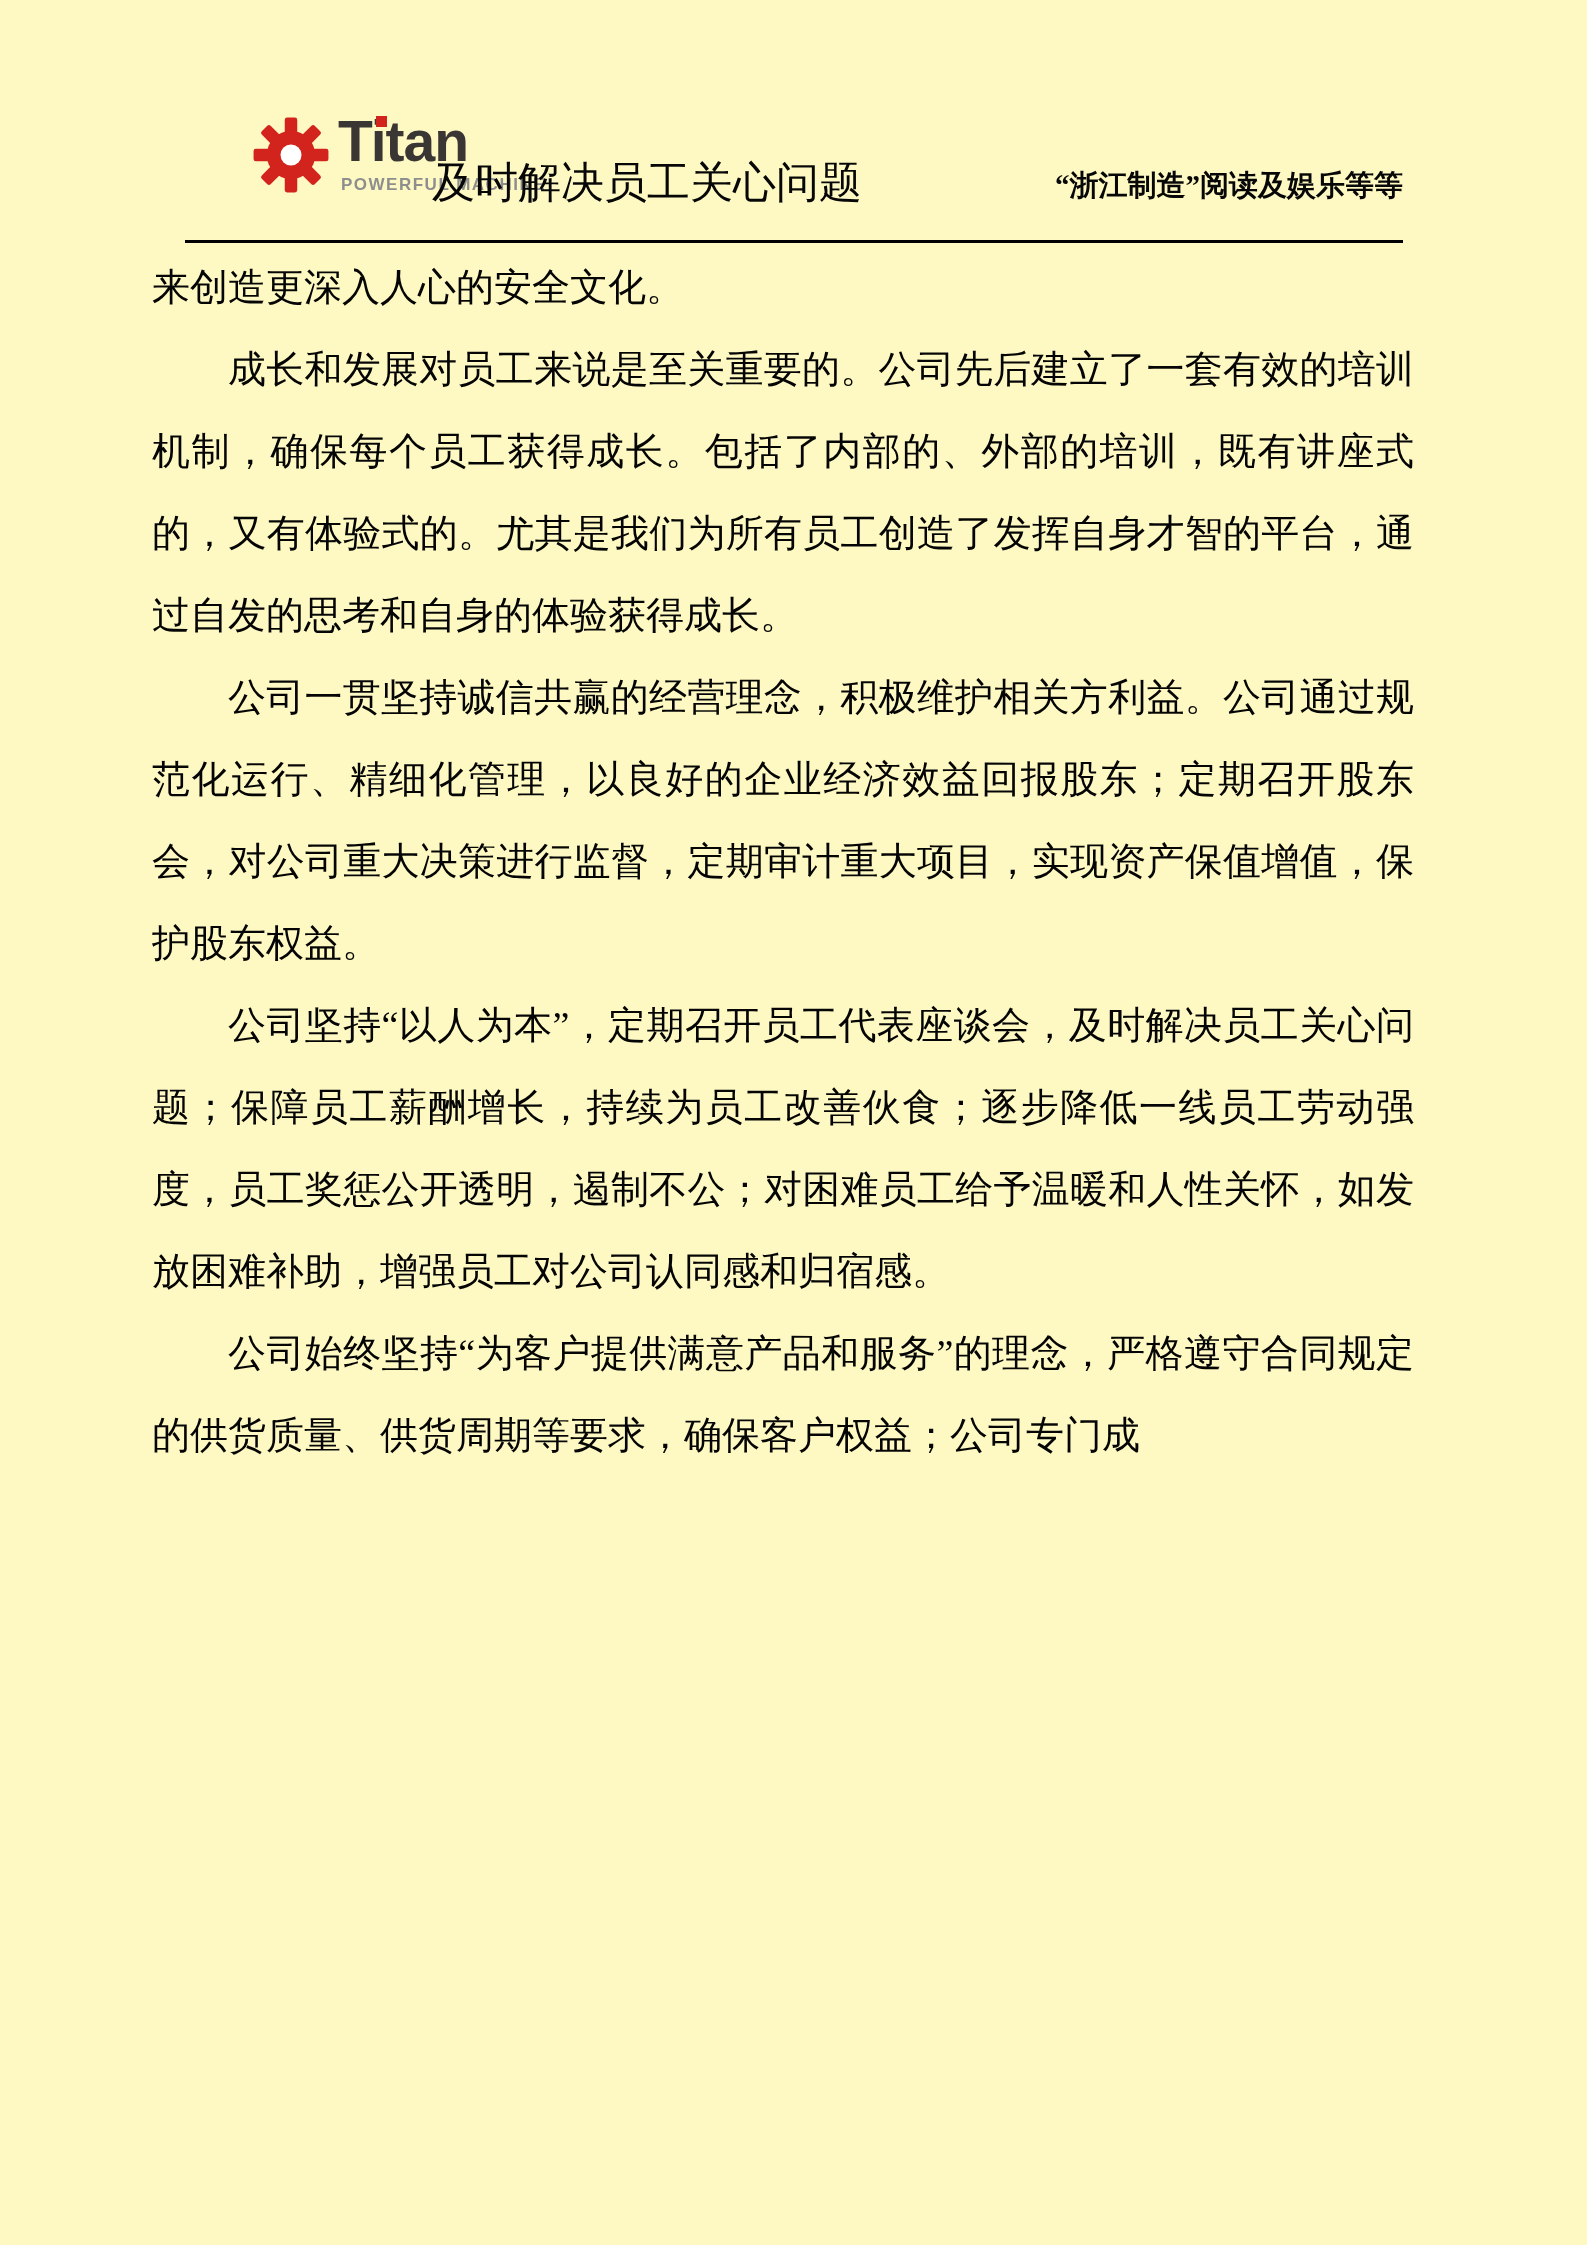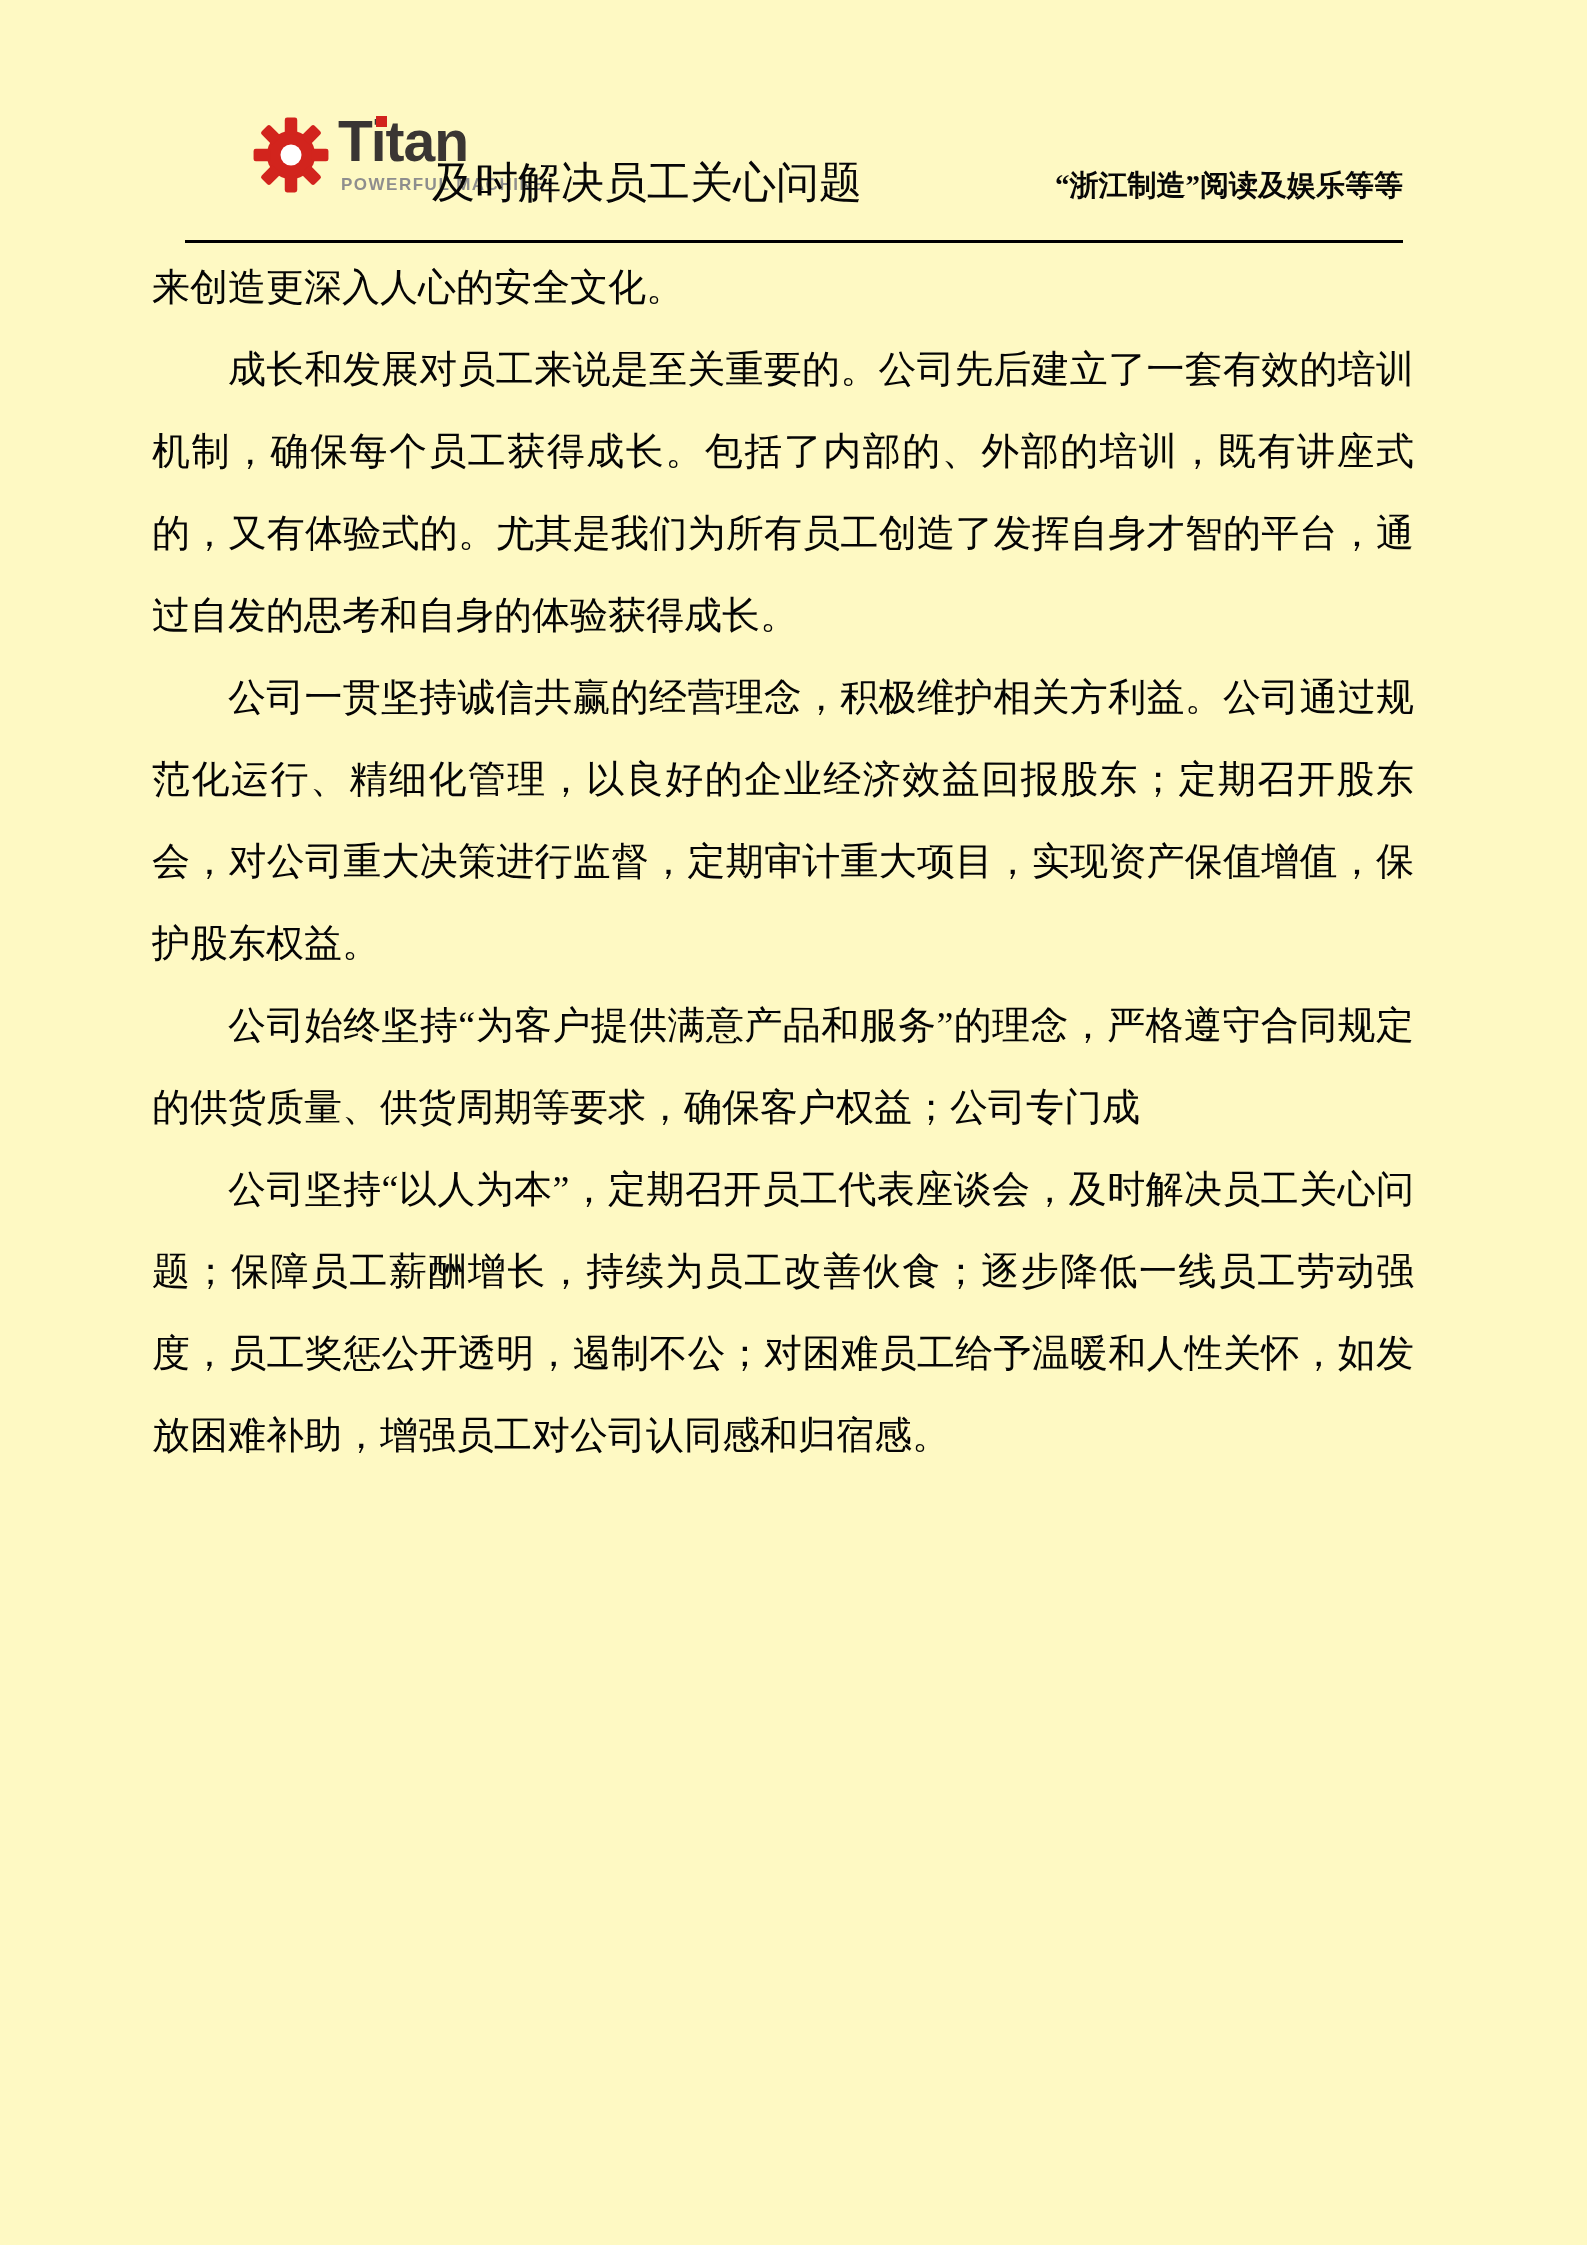--- a/index.html
+++ b/index.html
@@ -92,17 +92,17 @@
 
     <div class="report-title">“浙江制造”阅读及娱乐等等</div>
 
     <div class="header-rule"></div>
   </div>
 
   <div class="content">
     <p>来创造更深入人心的安全文化。</p>
     <p class="para-indent">成长和发展对员工来说是至关重要的。公司先后建立了一套有效的培训机制，确保每个员工获得成长。包括了内部的、外部的培训，既有讲座式的，又有体验式的。尤其是我们为所有员工创造了发挥自身才智的平台，通过自发的思考和自身的体验获得成长。</p>
     <p class="para-indent">公司一贯坚持诚信共赢的经营理念，积极维护相关方利益。公司通过规范化运行、精细化管理，以良好的企业经济效益回报股东；定期召开股东会，对公司重大决策进行监督，定期审计重大项目，实现资产保值增值，保护股东权益。</p>
+    <p class="para-indent">公司坚持“以人为本”，定期召开员工代表座谈会，及时解决员工关心问题；保障员工薪酬增长，持续为员工改善伙食；逐步降低一线员工劳动强度，员工奖惩公开透明，遏制不公；对困难员工给予温暖和人性关怀，如发放困难补助，增强员工对公司认同感和归宿感。</p>
     <p class="para-indent">公司始终坚持“为客户提供满意产品和服务”的理念，严格遵守合同规定的供货质量、供货周期等要求，确保客户权益；公司专门成</p>
-    <p class="para-indent">公司坚持“以人为本”，定期召开员工代表座谈会，及时解决员工关心问题；保障员工薪酬增长，持续为员工改善伙食；逐步降低一线员工劳动强度，员工奖惩公开透明，遏制不公；对困难员工给予温暖和人性关怀，如发放困难补助，增强员工对公司认同感和归宿感。</p>
   </div>
 
 </div>
 
 </body></html>

